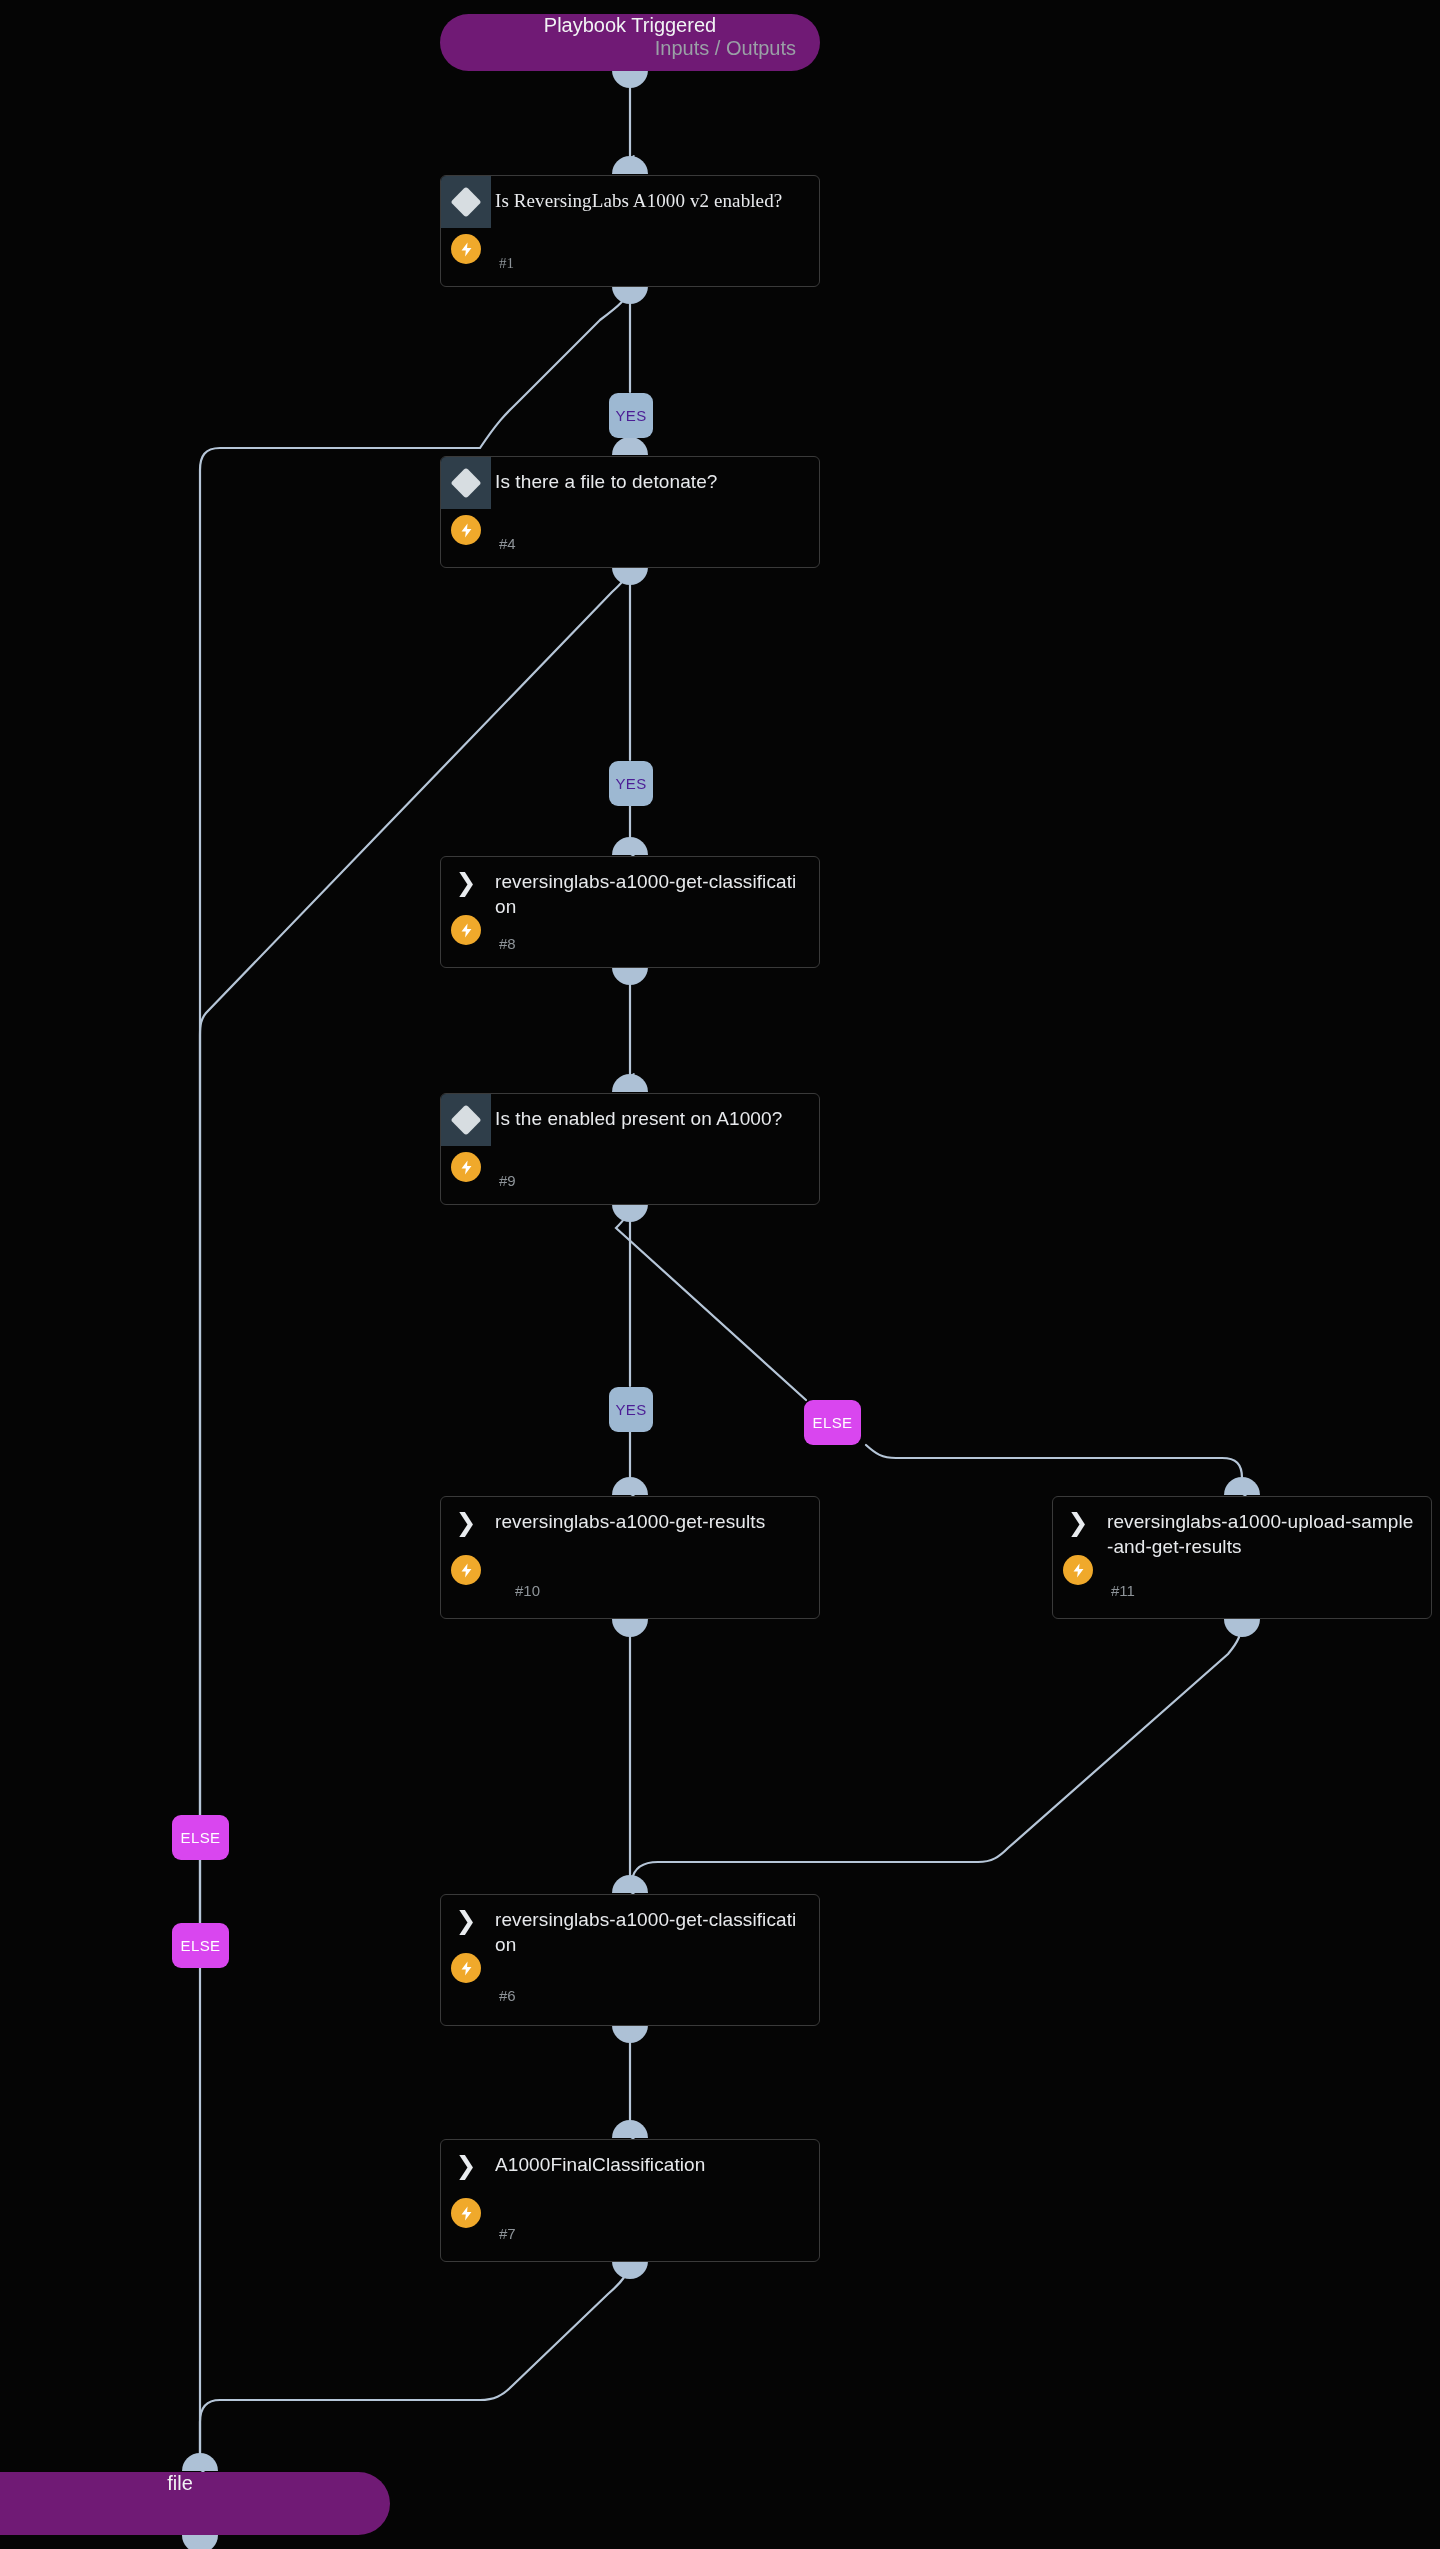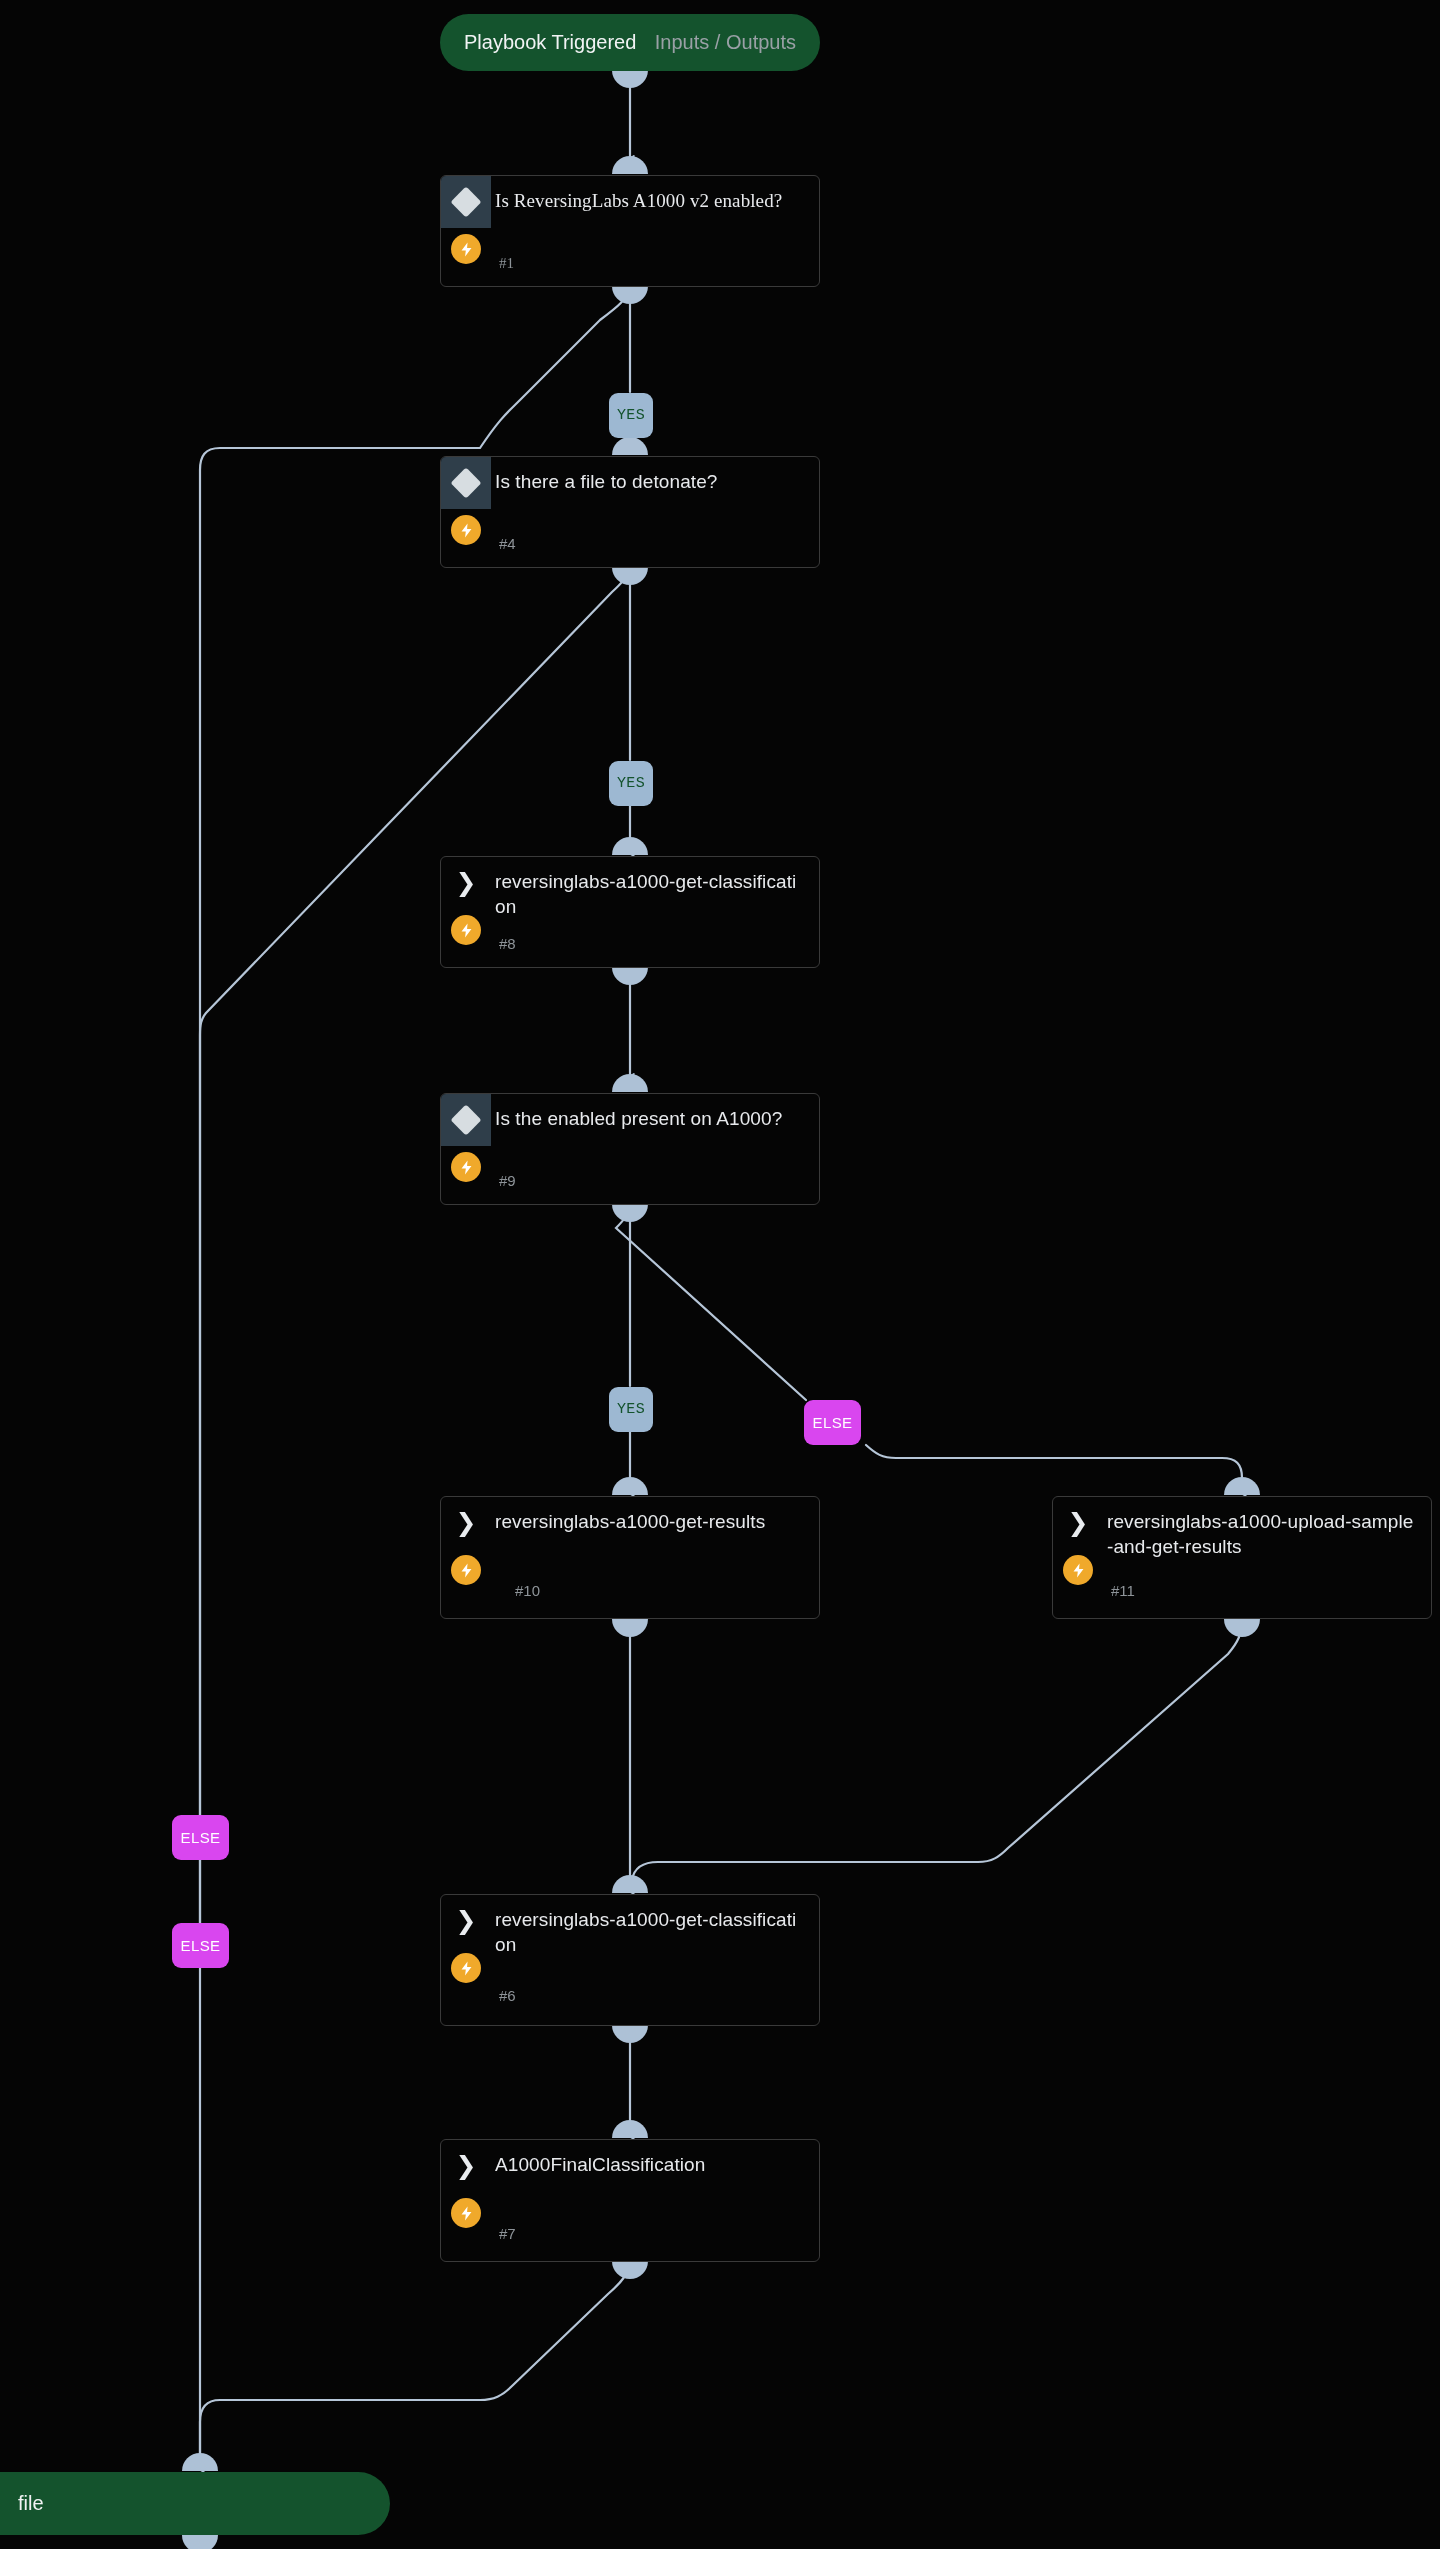--- a/index.html
+++ b/index.html
@@ -54,34 +54,34 @@
     letter-spacing:.1px;word-break:break-all;
   }
   .node-id{
     color:#8e9499;font-size:15px;line-height:18px;
     margin-top:8px;padding-left:4px;
   }
 
   
   .pill{
     position:absolute;box-sizing:border-box;
-    background:#14532d;border-radius:36px;
-    display:flex;align-items:center;
+    background:#701a75;border-radius:36px;
+    display:flex;align-items:center;flex-direction:column;
   }
   .pill-title{color:#f1f3f4;font-size:20px;}
   .pill-sub{color:#9aa0a6;font-size:20px;}
 
   
   .elabel{
     position:absolute;box-sizing:border-box;
     display:flex;align-items:center;justify-content:center;
     border-radius:9px;font-size:15px;letter-spacing:.4px;
     color:#ffffff;
   }
-  .elabel.yes{background:#9db8d2;color:#14532d;font-family:Liberation Mono, monospace;}
+  .elabel.yes{background:#9db8d2;color:#4c1d95;}
   .elabel.els{background:#d946ef;color:#ffffff;}
 </style>
 </head>
 <body>
 
 <div id="canvas">
 
   <svg class="edges" viewBox="0 0 1440 2549" width="1440" height="2549">
     <defs>
       <marker id="arrow" markerWidth="11" markerHeight="9" refX="5.5" refY="4.5" orient="auto" markerUnits="userSpaceOnUse">

